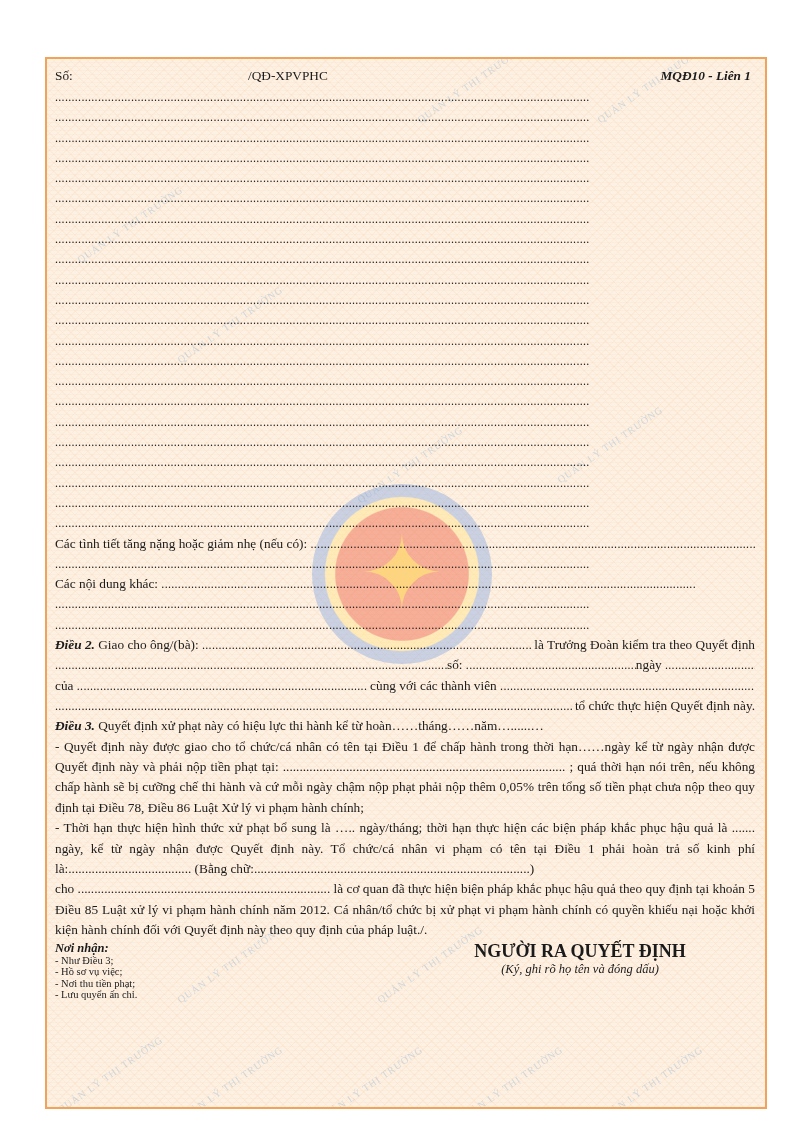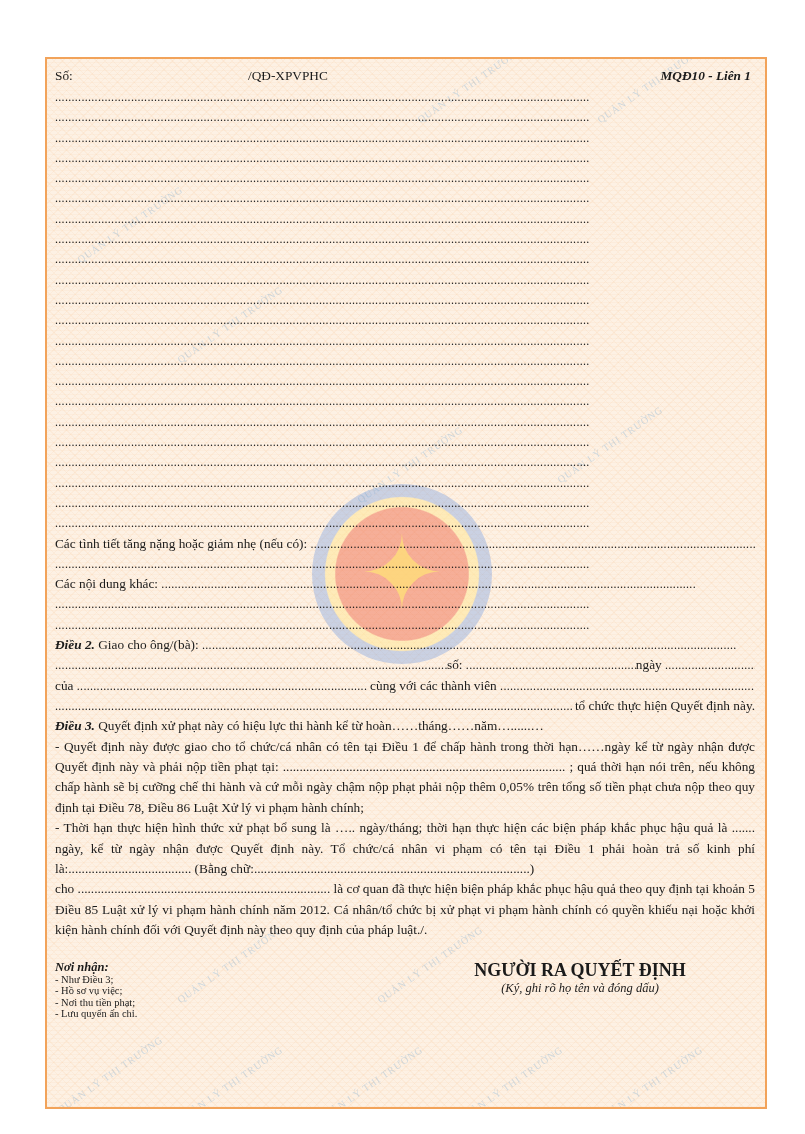--- a/index.html
+++ b/index.html
@@ -33,21 +33,21 @@
   .content { position:absolute; left:8px; top:6px; width:700px; font-size:13.3px; }
   .hdr { position:relative; height:22px; }
   .hdr .so { position:absolute; left:0; top:3px; }
   .hdr .qd { position:absolute; left:165px; top:3px;margin-left:28px; }
   .hdr .mqd { position:absolute; right:4px; top:3px; font-style:italic; font-weight:bold; }
   .dots { height:20.3px; line-height:20.3px; overflow:hidden; white-space:nowrap; letter-spacing:0.3px; font-size:12px; }
   .row { height:20.3px; line-height:20.3px; white-space:nowrap; overflow:hidden; }
   .row .fill { letter-spacing:0.3px; font-size:12px; }
   .para { line-height:20.4px; text-align:justify; }
   .b { font-weight:bold;font-style:italic; }
-  .footer { position:relative; height:70px;margin-top:19px; }
+  .footer { position:relative; height:70px; }
   .recv { position:absolute; left:0; top:0; font-size:10.5px; line-height:11.5px; }
   .recv .t { font-weight:bold; font-style:italic; font-size:12.5px; line-height:14px; }
   .signer { position:absolute; left:390px; top:0; width:270px; text-align:center; }
   .signer .t { font-weight:bold; font-size:18px; }
   .signer .s { font-style:italic; font-size:12.5px;text-align:center; }
 </style>
 </head>
 <body>
 
 <div class="frame">
@@ -104,20 +104,21 @@
     <div class="row"><span>Các tình tiết tăng nặng hoặc giảm nhẹ (nếu có): </span><span class="fill">..................................................................................................................................................................</span></div>
     <div class="dots">..................................................................................................................................................................</div>
     <div class="row"><span>Các nội dung khác: </span><span class="fill">..................................................................................................................................................................</span></div>
     <div class="dots">..................................................................................................................................................................</div>
     <div class="dots">..................................................................................................................................................................</div>
 
     <div class="row" style="display:flex">
       <span class="b">Điều 2.</span>
       <span style="white-space:pre"> Giao cho ông/(bà): </span>
       <span class="fill" style="flex:1;overflow:hidden">..................................................................................................................................................................</span>
+      <span style="white-space:pre"> là Trưởng Đoàn kiểm tra theo Quyết định</span>
     </div>
     <div class="row" style="display:flex">
       <span class="fill" style="width:392px;overflow:hidden">..................................................................................................................................................................</span>
       <span style="white-space:pre">số: </span>
       <span class="fill" style="width:170px;overflow:hidden">..................................................................................................................................................................</span>
       <span style="white-space:pre">ngày </span>
       <span class="fill" style="flex:1;overflow:hidden">..................................................................................................................................................................</span>
     </div>
     <div class="row" style="display:flex">
       <span style="white-space:pre">của </span>

